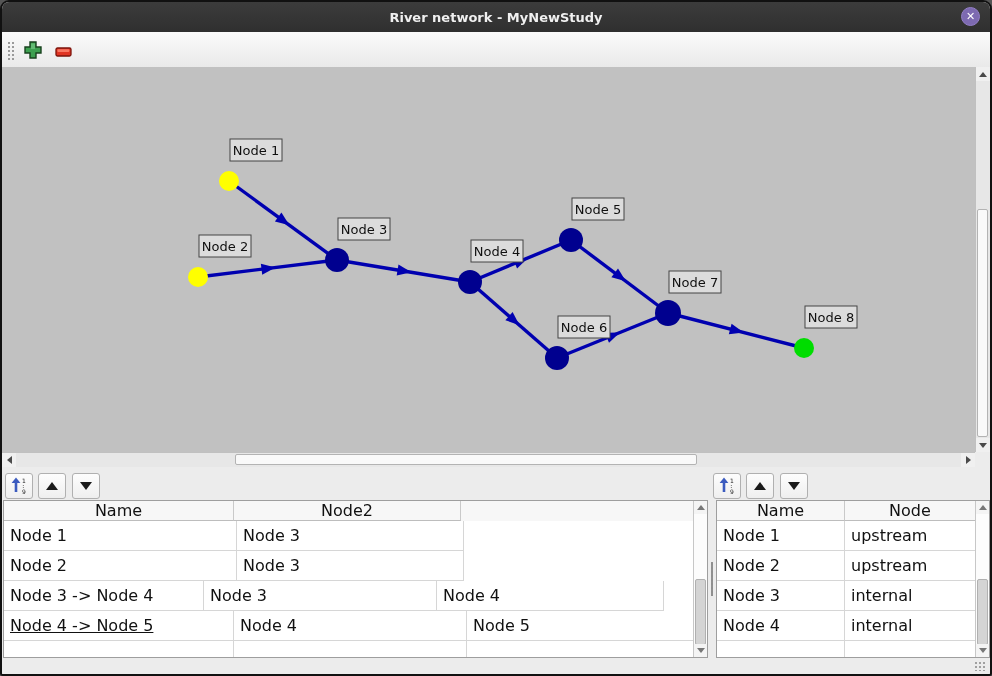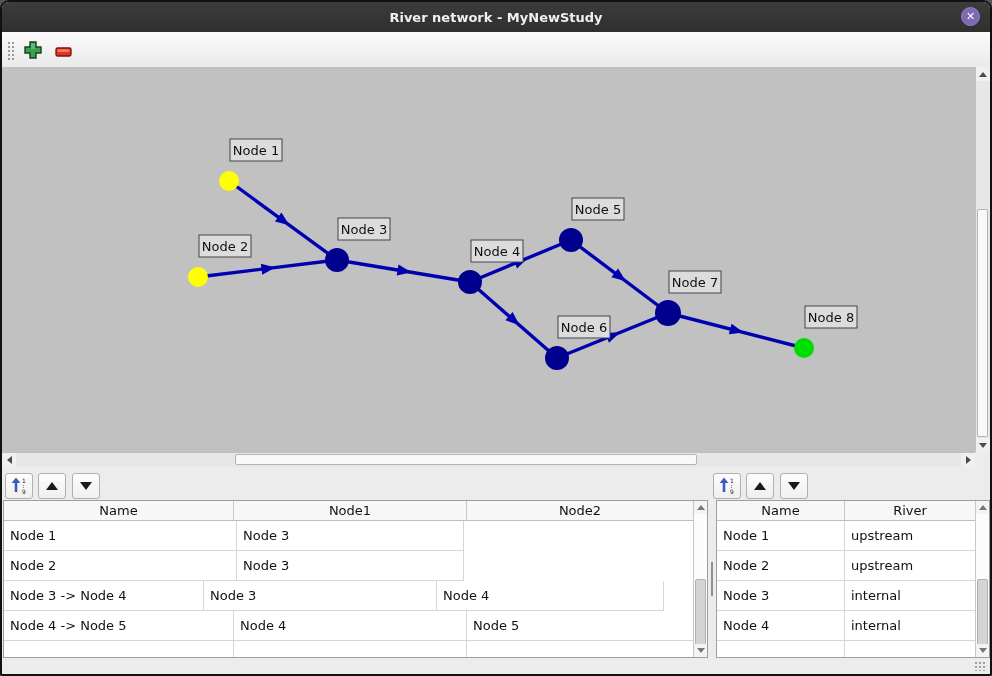--- a/index.html
+++ b/index.html
@@ -48,21 +48,21 @@
 
   
   .tbl-toolbar { position:absolute; top:471px; height:27px; }
   .mini-btn { position:absolute; top:0; width:28px; height:26px; background:linear-gradient(#fdfdfd,#efefef);
               border:1px solid #b0b0b0; border-radius:3px; display:flex; align-items:center; justify-content:center; cursor:pointer; }
 
   
   .table { position:absolute; top:498px; height:158px; background:#fff; border:1px solid #9e9e9e; overflow:hidden; }
   .trow { display:flex; height:30px; }
   .trow.thead { height:20px; background:#f7f7f7; }
-  .tcell { border-right:1px solid #d6d6d6; border-bottom:1px solid #d6d6d6; font-size:13px; color:#111;
+  .tcell { border-right:1px solid #d6d6d6; border-bottom:1px solid #d6d6d6; font-size:16px; color:#111;
            padding:0 6px; display:flex; align-items:center; overflow:hidden; white-space:nowrap; }
   .tcell.th { justify-content:center; border-right:1px solid #c9c9c9; border-bottom:1px solid #bdbdbd; background:#f7f7f7; }
   .tbl-vscroll { position:absolute; top:0; right:0; width:14px; height:100%; background:#fcfcfc; border-left:1px solid #c7c7c7; }
   .tbl-vscroll .sb-btn { background:#f4f4f4; }
   .tbl-thumb { position:absolute; left:1px; width:11px; background:#d4d4d4; border:1px solid #b0b0b0; border-radius:2px; }
 
   
   .statusbar { position:absolute; left:0; top:656px; width:988px; height:16px; background:#ececec; }
   .resize-grip { position:absolute; right:4px; bottom:3px; width:12px; height:10px;
                  background-image:radial-gradient(#a0a0a0 0.9px, transparent 1px); background-size:4px 4px; }
@@ -217,38 +217,37 @@
         </div>
       <div class="mini-btn" style="left:67px;">
           <div class="tri down" style="border-left-width:6px;border-right-width:6px;border-top-width:8px;border-top-color:#1a1a1a;"></div>
         </div>
     </div>
 
     <div class="table" style="left:1px;width:705px;">
       <div id="edges-table-body">
           <div class="trow thead">
             <div class="tcell th" style="width: 230px;">Name</div>
-            <div class="tcell th" style="width: 233px;">Node1</div>
             <div class="tcell th" style="width: 227px;">Node2</div>
           </div>
           <div class="trow">
             <div class="tcell" style="width: 233px;">Node 1</div>
             <div class="tcell" style="width: 227px;">Node 3</div>
           </div>
           <div class="trow">
             <div class="tcell" style="width: 233px;">Node 2</div>
             <div class="tcell" style="width: 227px;">Node 3</div>
           </div>
           <div class="trow">
             <div class="tcell" style="width: 200px; text-align: right;">Node 3 -&gt; Node 4</div>
             <div class="tcell" style="width: 233px;">Node 3</div>
             <div class="tcell" style="width: 227px;">Node 4</div>
           </div>
           <div class="trow">
-            <div class="tcell" style="width: 230px;">Node 4 -&gt; Node 5</div>
+            <div class="tcell" style="width: 230px; text-decoration: underline;">Node 4 -&gt; Node 5</div>
             <div class="tcell" style="width: 233px;">Node 4</div>
             <div class="tcell" style="width: 227px;">Node 5</div>
           </div>
           <div class="trow">
             <div class="tcell" style="width: 230px;"></div>
             <div class="tcell" style="width: 233px;"></div>
             <div class="tcell" style="width: 227px;"></div>
           </div>
         </div>
       <div class="tbl-vscroll">
@@ -263,21 +262,21 @@
     </div>
 
     <div class="vsplitter">
         <div class="dots"></div>
       </div>
 
     <div class="table" style="left:714px;width:274px;">
       <div id="nodes-table-body">
           <div class="trow thead">
             <div class="tcell th" style="width: 128px;">Name</div>
-            <div class="tcell th" style="width: 131px;">River</div>
+            <div class="tcell th" style="width: 131px;">Node</div>
           </div>
           <div class="trow">
             <div class="tcell" style="width: 128px;">Node 1</div>
             <div class="tcell" style="width: 131px;">upstream</div>
           </div>
           <div class="trow">
             <div class="tcell" style="width: 128px;">Node 2</div>
             <div class="tcell" style="width: 131px;">upstream</div>
           </div>
           <div class="trow">

